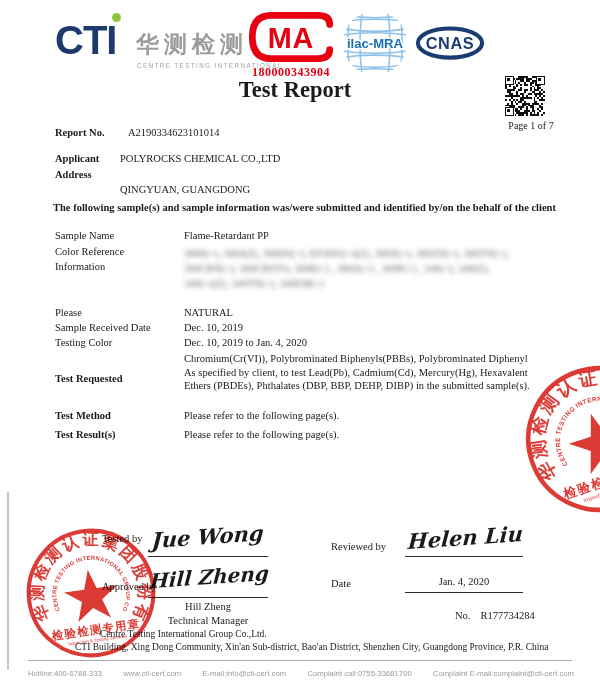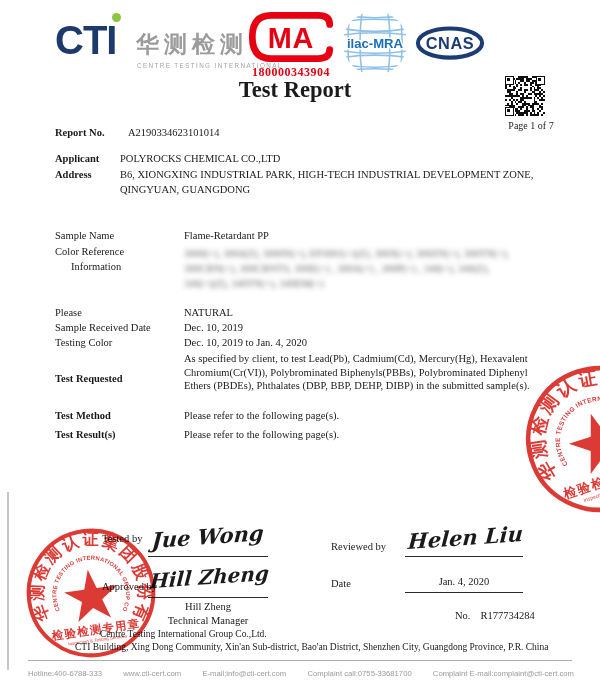--- a/index.html
+++ b/index.html
@@ -542,48 +542,48 @@
   </div>
   <div class="abs" id="page-ind">Page 1 of 7</div>
 
   <div class="abs lbl" style="left:55px;top:127px;">Report No.</div>
   <div class="abs val" style="left:128px;top:127px;">A2190334623101014</div>
 
   <div class="abs lbl" style="left:55px;top:153px;">Applicant</div>
   <div class="abs val" style="left:120px;top:153px;">POLYROCKS CHEMICAL CO.,LTD</div>
 
   <div class="abs lbl" style="left:55px;top:169px;">Address</div>
-  <div class="abs val" style="left:120px;top:169px;">B6, XIONGXING INDUSTRIAL PARK, HIGH-TECH INDUSTRIAL DEVELOPMENT ZONE,</div>
   <div class="abs val" style="left:120px;top:184px;">QINGYUAN, GUANGDONG</div>
 
+  <div class="abs" id="statement">The following sample(s) and sample information was/were submitted and identified by/on the behalf of the client</div>
 
   <div class="abs val" style="left:55px;top:230px;">Sample Name</div>
   <div class="abs val" style="left:184px;top:230px;">Flame-Retardant PP</div>
 
   <div class="abs val" style="left:55px;top:246px;">Color Reference</div>
-  <div class="abs val" style="left:55px;top:261px;margin-left:16px;">Information</div>
+  <div class="abs val" style="left:55px;top:261px;">Information</div>
   <div class="abs redacted" style="left:184px;top:246px;width:360px;font-size:10.5px;line-height:15px;">
     <div>3000(+),  3004(Z),  3000N(+),  EP3001(+)(Z),  300X(+),  300ZN(+),  300TN(+),</div>
     <div>300CRN(+),  300CRNTS,  300E(+) ,  300A(+) ,  300P(+) ,  340(+),  340(Z),</div>
     <div>340(+)(Z),  340TN(+),  340EM(+)</div>
   </div>
 
   <div class="abs val" style="left:55px;top:307px;">Please</div>
   <div class="abs val" style="left:184px;top:307px;">NATURAL</div>
 
   <div class="abs val" style="left:55px;top:322px;">Sample Received Date</div>
   <div class="abs val" style="left:184px;top:322px;">Dec. 10, 2019</div>
 
   <div class="abs val" style="left:55px;top:337px;">Testing Color</div>
   <div class="abs val" style="left:184px;top:337px;">Dec. 10, 2019 to Jan. 4, 2020</div>
 
   <div class="abs lbl" style="left:55px;top:373px;">Test Requested</div>
   <div class="abs" style="left:184px;top:352px;width:395px;font-size:10.5px;line-height:13.5px;">
+    <div>Chromium(Cr(VI)), Polybrominated Biphenyls(PBBs), Polybrominated Diphenyl</div>
     <div>As specified by client, to test Lead(Pb), Cadmium(Cd), Mercury(Hg), Hexavalent</div>
-    <div>Chromium(Cr(VI)), Polybrominated Biphenyls(PBBs), Polybrominated Diphenyl</div>
     <div>Ethers (PBDEs), Phthalates (DBP, BBP, DEHP, DIBP) in the submitted sample(s).</div>
   </div>
 
   <div class="abs lbl" style="left:55px;top:410px;">Test Method</div>
   <div class="abs val" style="left:184px;top:410px;">Please refer to the following page(s).</div>
 
   <div class="abs lbl" style="left:55px;top:429px;">Test Result(s)</div>
   <div class="abs val" style="left:184px;top:429px;">Please refer to the following page(s).</div>
 
   <div class="abs val" style="left:102px;top:533px;">Tested by</div>

